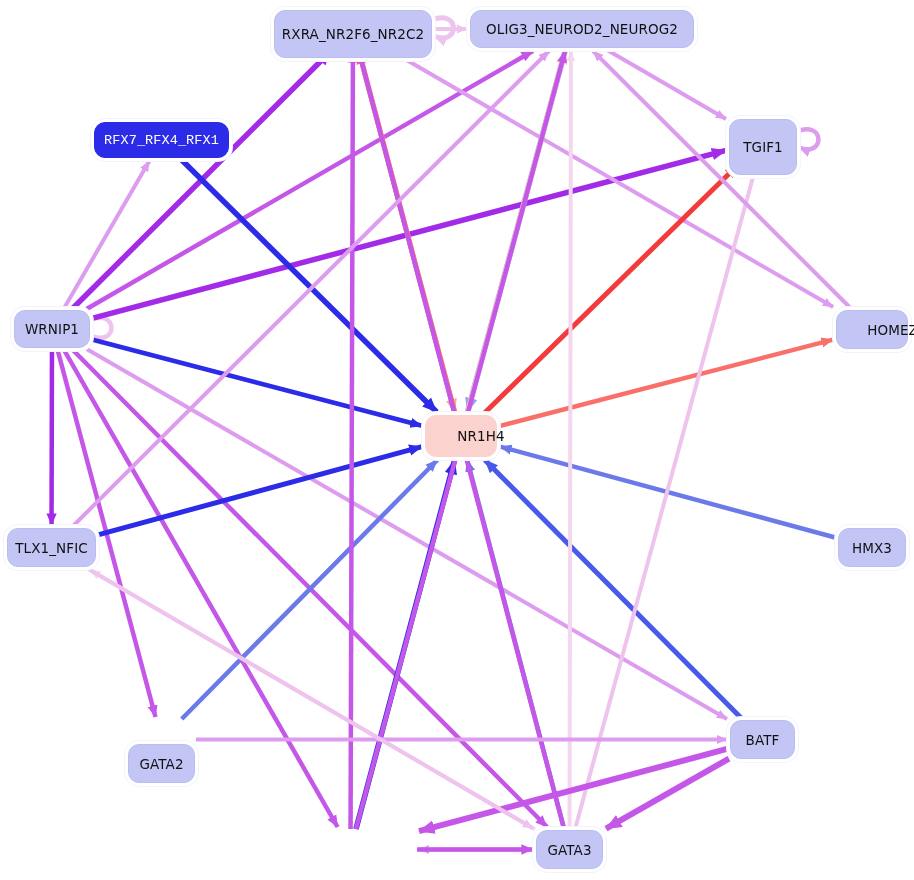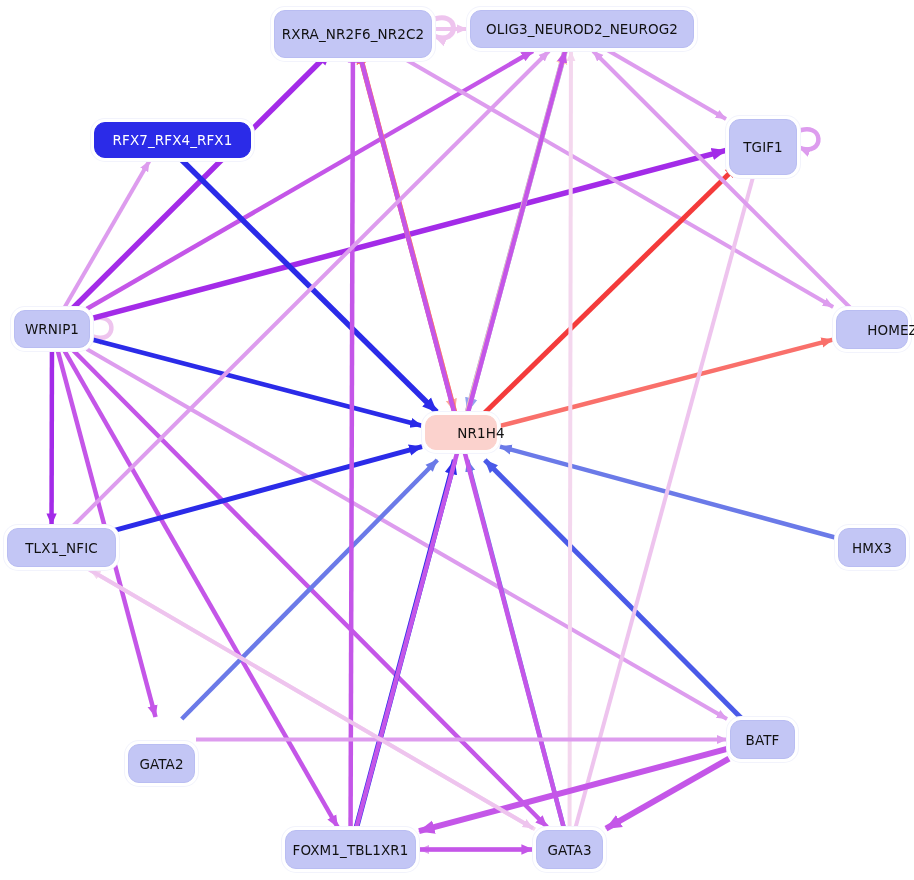--- a/index.html
+++ b/index.html
@@ -177,47 +177,44 @@
       <line x1="72.04" y1="527.00" x2="548.96" y2="51.00" stroke="#dd9cee" stroke-width="4" fill="none" stroke-linecap="butt" marker-end="url(#arrow4)"></line>
       <line x1="851.47" y1="309.00" x2="593.04" y2="51.00" stroke="#dd9cee" stroke-width="4" fill="none" stroke-linecap="butt" marker-end="url(#arrow4)"></line>
     </svg>
   <div id="node-layer">
       <div class="node" style="left: 274px; top: 10px; width: 158px; height: 48px;">
         <span class="node-label">RXRA_NR2F6_NR2C2</span>
       </div>
       <div class="node" style="left: 470px; top: 10px; width: 224px; height: 38px;">
         <span class="node-label">OLIG3_NEUROD2_NEUROG2</span>
       </div>
-      <div class="node highlight-blue" style="left: 94px; top: 122px; width: 157px; height: 36px;">
+      <div class="node highlight-blue" style="left: 94px; top: 122px; width: 135px; height: 36px; font-family: Liberation Mono, monospace;">
         <span class="node-label">RFX7_RFX4_RFX1</span>
       </div>
       <div class="node" style="left: 729px; top: 119px; width: 68px; height: 56px;">
         <span class="node-label">TGIF1</span>
       </div>
       <div class="node" style="left: 14px; top: 310px; width: 76px; height: 38px; text-align: center;">
         <span class="node-label">WRNIP1</span>
       </div>
       <div class="node" style="left: 836px; top: 310px; width: 72px; height: 39px; padding-left: 41px;">
         <span class="node-label">HOMEZ</span>
       </div>
-      <div class="node highlight-pink" style="left: 425px; top: 415px; width: 72px; height: 35px; padding-left: 40px;">
+      <div class="node highlight-pink" style="left: 425px; top: 415px; width: 72px; height: 42px; padding-left: 40px;">
         <span class="node-label">NR1H4</span>
       </div>
-      <div class="node" style="left: 7px; top: 528px; width: 109px; height: 39px;">
+      <div class="node" style="left: 7px; top: 528px; width: 89px; height: 39px;">
         <span class="node-label">TLX1_NFIC</span>
       </div>
       <div class="node" style="left: 838px; top: 528px; width: 68px; height: 39px;">
         <span class="node-label">HMX3</span>
       </div>
       <div class="node" style="left: 128px; top: 720px; width: 67px; height: 39px; margin-top: 24px;">
         <span class="node-label">GATA2</span>
       </div>
       <div class="node" style="left: 730px; top: 720px; width: 65px; height: 39px; align-items: center;">
         <span class="node-label">BATF</span>
-      </div>
-      <div class="node" style="left: 285px; top: 830px; width: 131px; height: 39px;">
-        <span class="node-label">FOXM1_TBL1XR1</span>
       </div>
       <div class="node" style="left: 536px; top: 830px; width: 67px; height: 39px;">
         <span class="node-label">GATA3</span>
       </div>
     </div>
 </div>
 
 </body></html>

